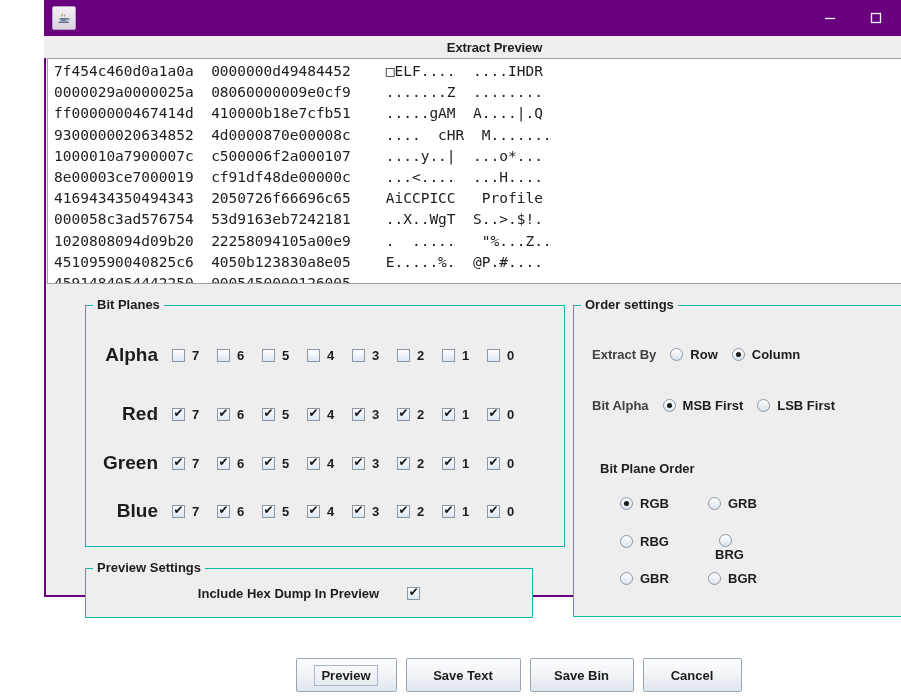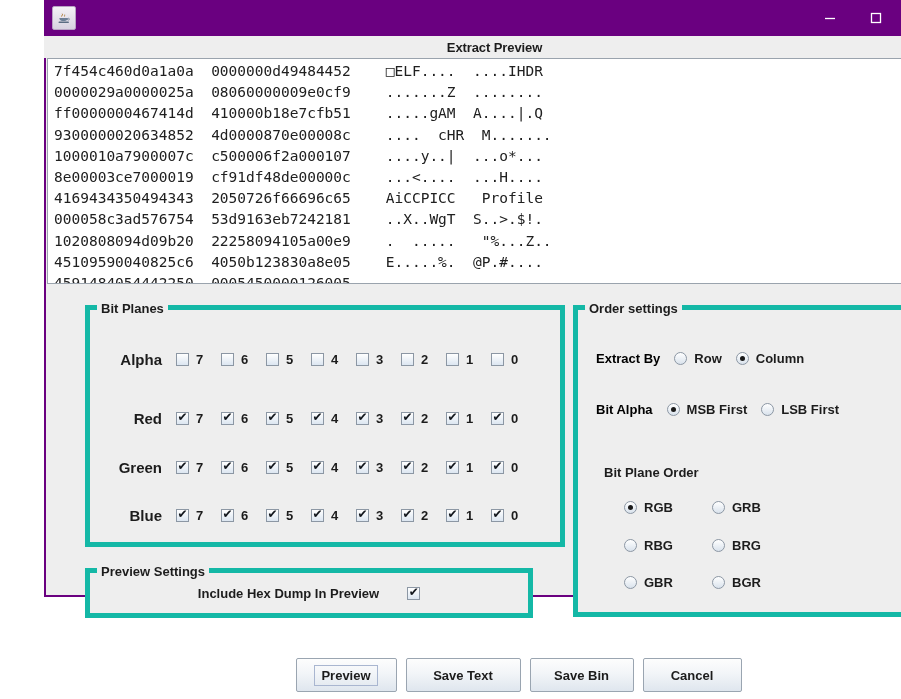--- a/index.html
+++ b/index.html
@@ -145,21 +145,21 @@
   #sb-thumb .grip i {
     display: block;
     height: 1px;
     background: #69809f;
     margin: 2px 0;
   }
   
   .group {
     position: absolute;
     box-sizing: border-box;
-    border: 5px solid #14b8a6;
+    border: 1px solid #14b8a6;
     background: #eeeeee;
   }
   .group > .legend {
     position: absolute;
     top: -9px;
     left: 7px;
     padding: 0 4px;
     background: #eeeeee;
     font-size: 13px;
     font-weight: bold;
@@ -175,21 +175,21 @@
     width: 100%;
     height: 20px;
     display: flex;
     align-items: center;
   }
   .bp-label {
     width: 86px;
     text-align: right;
     padding-right: 14px;
     box-sizing: border-box;
-    font-size: 15px;
+    font-size: 19px;
     font-weight: bold;
     color: #1c1c1c;
   }
   .bp-cell {
     width: 45px;
     display: flex;
     align-items: center;
   }
   .cb {
     width: 13px;
@@ -241,21 +241,21 @@
   .opt .txt {
     margin-left: 7px;
     font-size: 13px;
     font-weight: bold;
     color: #1c1c1c;
     white-space: nowrap;
   }
   .row-label {
     font-size: 13px;
     font-weight: bold;
-    color: #000000;
+    color: #404040;
     white-space: nowrap;
   }
   #extract-row {
     position: absolute;
     left: 18px;
     top: 41px;
     display: flex;
     align-items: center;
     gap: 14px;
   }
@@ -615,21 +615,21 @@
           <span class="txt">RGB</span>
         </div>
         <div class="opt bpo-opt" style="left: 134px; top: 190px;">
           <span class="rd"></span>
           <span class="txt">GRB</span>
         </div>
         <div class="opt bpo-opt" style="left: 46px; top: 228px;">
           <span class="rd"></span>
           <span class="txt">RBG</span>
         </div>
-        <div class="opt bpo-opt" style="left: 134px; top: 228px;">
+        <div class="opt bpo-opt" style="left: 134px; top: 228px; flex-direction: column;">
           <span class="rd"></span>
           <span class="txt">BRG</span>
         </div>
         <div class="opt bpo-opt" style="left: 46px; top: 265px;">
           <span class="rd"></span>
           <span class="txt">GBR</span>
         </div>
         <div class="opt bpo-opt" style="left: 134px; top: 265px;">
           <span class="rd"></span>
           <span class="txt">BGR</span>

